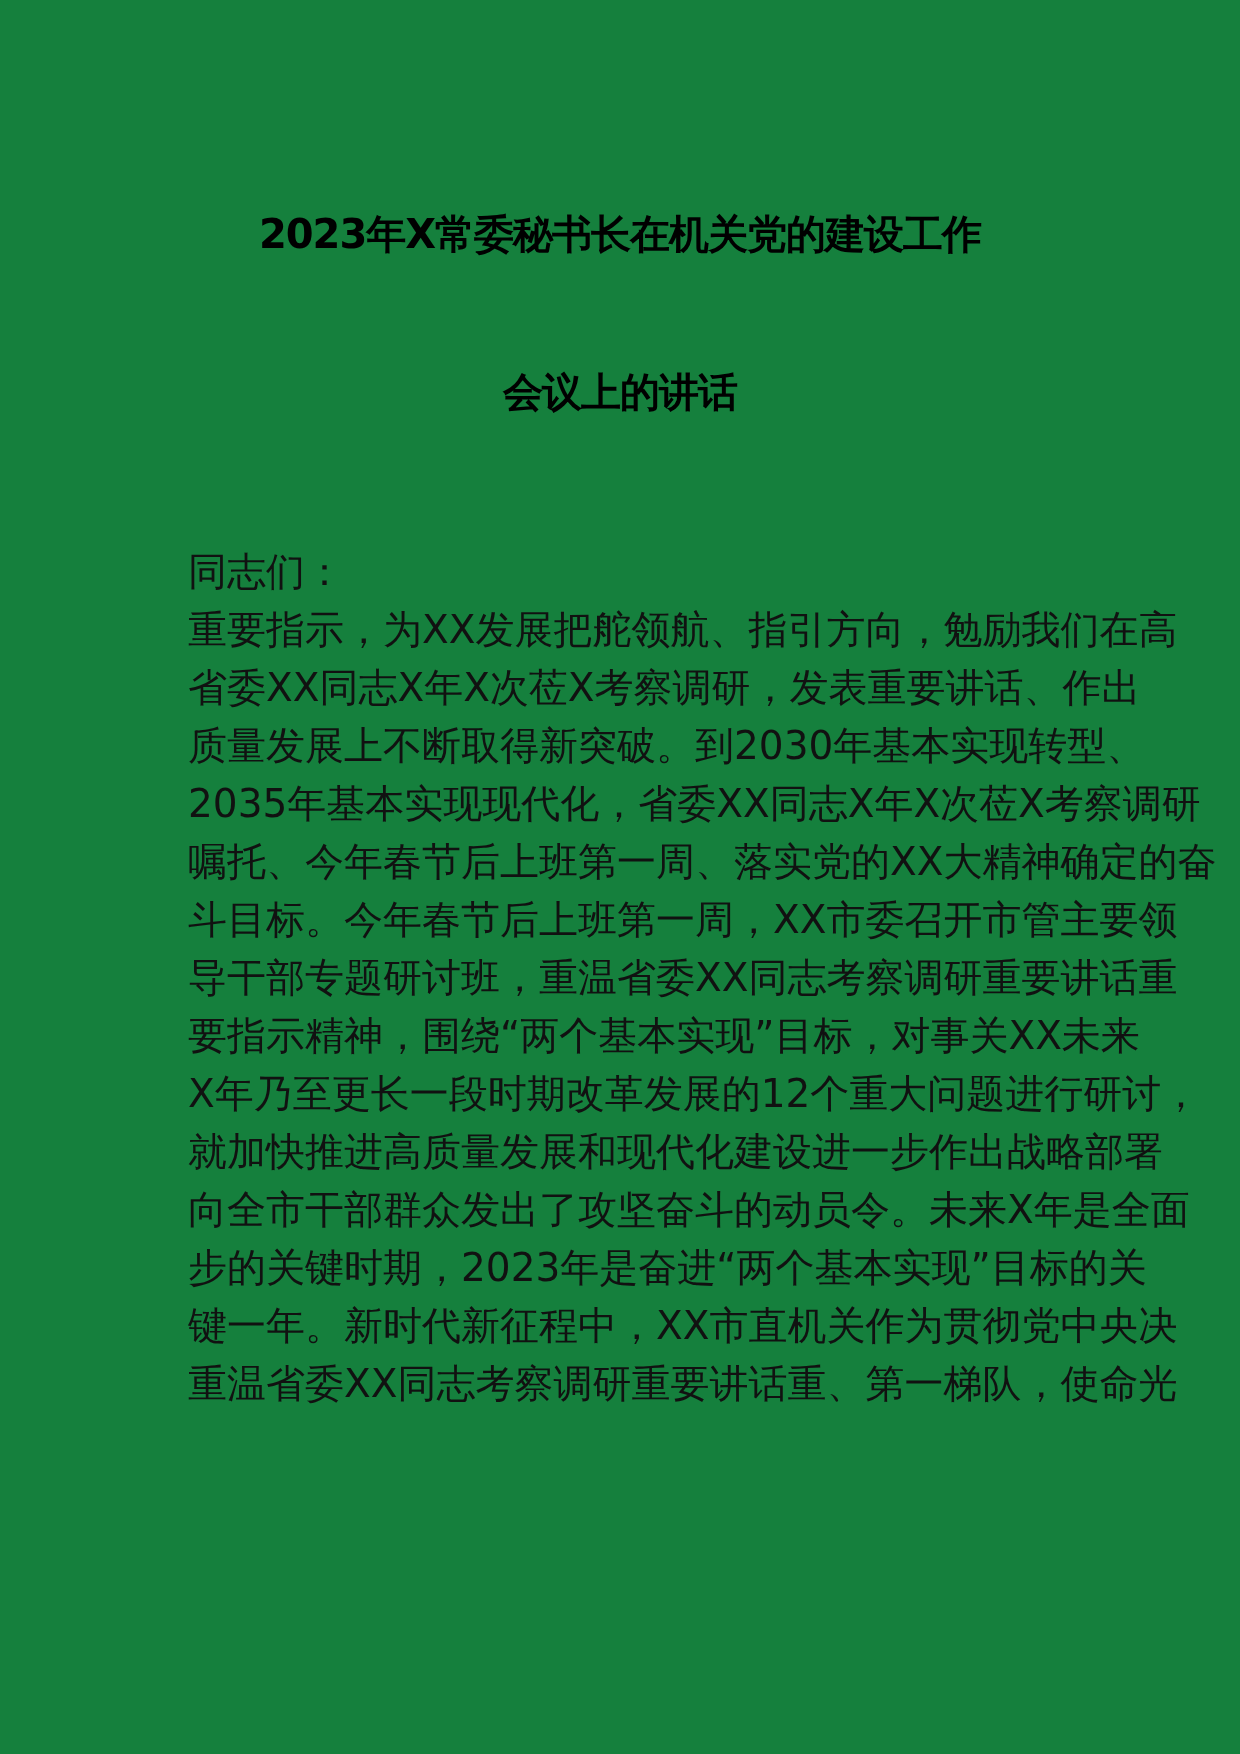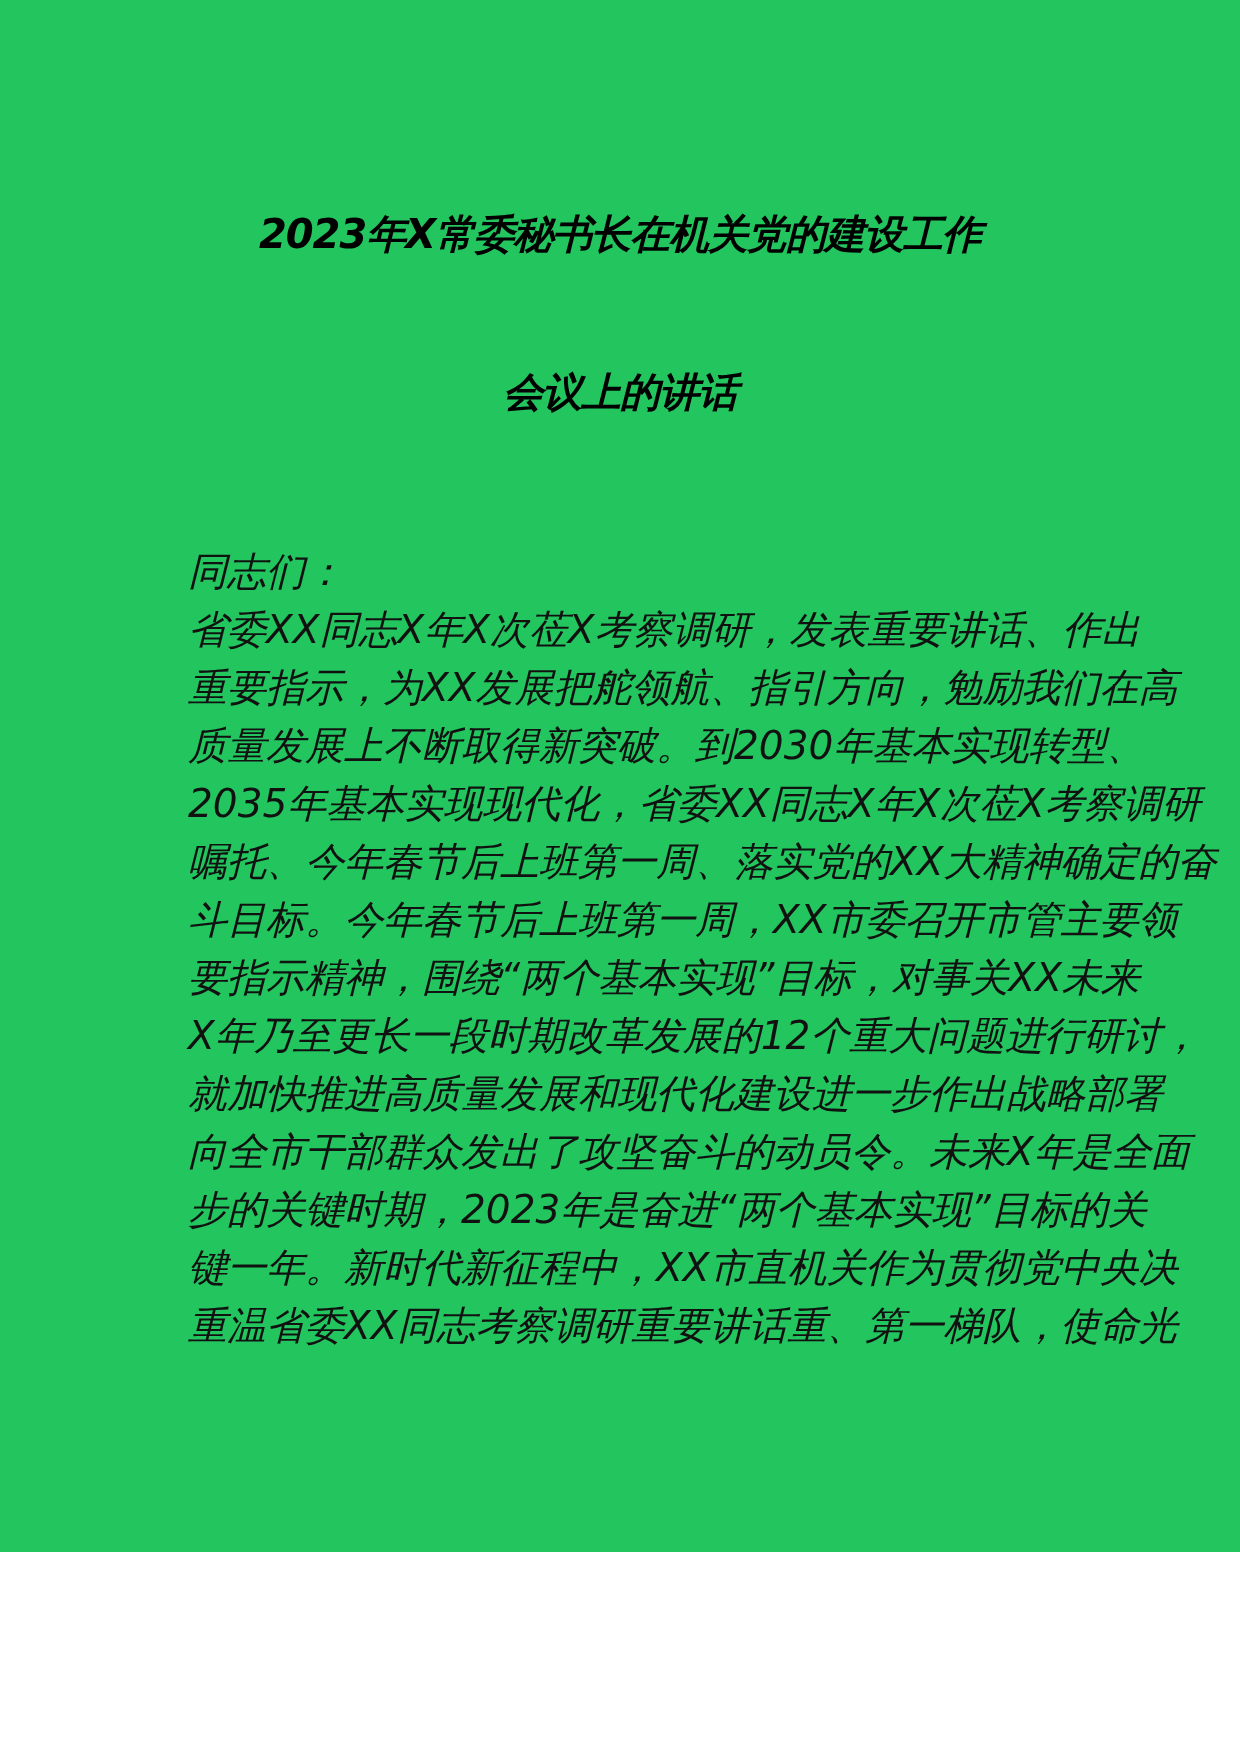--- a/index.html
+++ b/index.html
@@ -11,23 +11,22 @@
       width: 1240px;
       height: 1754px;
       position: relative;
       overflow: hidden;
       color: #000000;
     }
     .page {
       position: absolute;
       left: 0; top: 0;
       width: 1240px;
-      height: 1552px;
-      background: #22c55e;
-      font-style: italic;
+      height: 1754px;
+      background: #15803d;
     }
     .title {
       position: absolute;
       left: 0;
       width: 1240px;
       text-align: center;
       font-family: "DejaVu Sans", "Liberation Sans", sans-serif;
       font-weight: bold;
       font-size: 40px;
       letter-spacing: -1px;
@@ -59,26 +58,27 @@
 <div class="page">
 
   <div class="title l1">2023年X常委秘书长在机关党的建设工作</div>
   <div class="title l2">会议上的讲话</div>
 
   <div class="body-text greeting">
     <div class="line">同志们：</div>
   </div>
 
   <div class="body-text para">
+    <div class="line">重要指示，为XX发展把舵领航、指引方向，勉励我们在高</div>
     <div class="line">省委XX同志X年X次莅X考察调研，发表重要讲话、作出</div>
-    <div class="line">重要指示，为XX发展把舵领航、指引方向，勉励我们在高</div>
     <div class="line">质量发展上不断取得新突破。到2030年基本实现转型、</div>
     <div class="line">2035年基本实现现代化，省委XX同志X年X次莅X考察调研</div>
     <div class="line">嘱托、今年春节后上班第一周、落实党的XX大精神确定的奋</div>
     <div class="line">斗目标。今年春节后上班第一周，XX市委召开市管主要领</div>
+    <div class="line">导干部专题研讨班，重温省委XX同志考察调研重要讲话重</div>
     <div class="line">要指示精神，围绕“两个基本实现”目标，对事关XX未来</div>
     <div class="line">X年乃至更长一段时期改革发展的12个重大问题进行研讨，</div>
     <div class="line">就加快推进高质量发展和现代化建设进一步作出战略部署</div>
     <div class="line">向全市干部群众发出了攻坚奋斗的动员令。未来X年是全面</div>
     <div class="line">步的关键时期，2023年是奋进“两个基本实现”目标的关</div>
     <div class="line">键一年。新时代新征程中，XX市直机关作为贯彻党中央决</div>
     <div class="line">重温省委XX同志考察调研重要讲话重、第一梯队，使命光</div>
   </div>
 
 </div>

